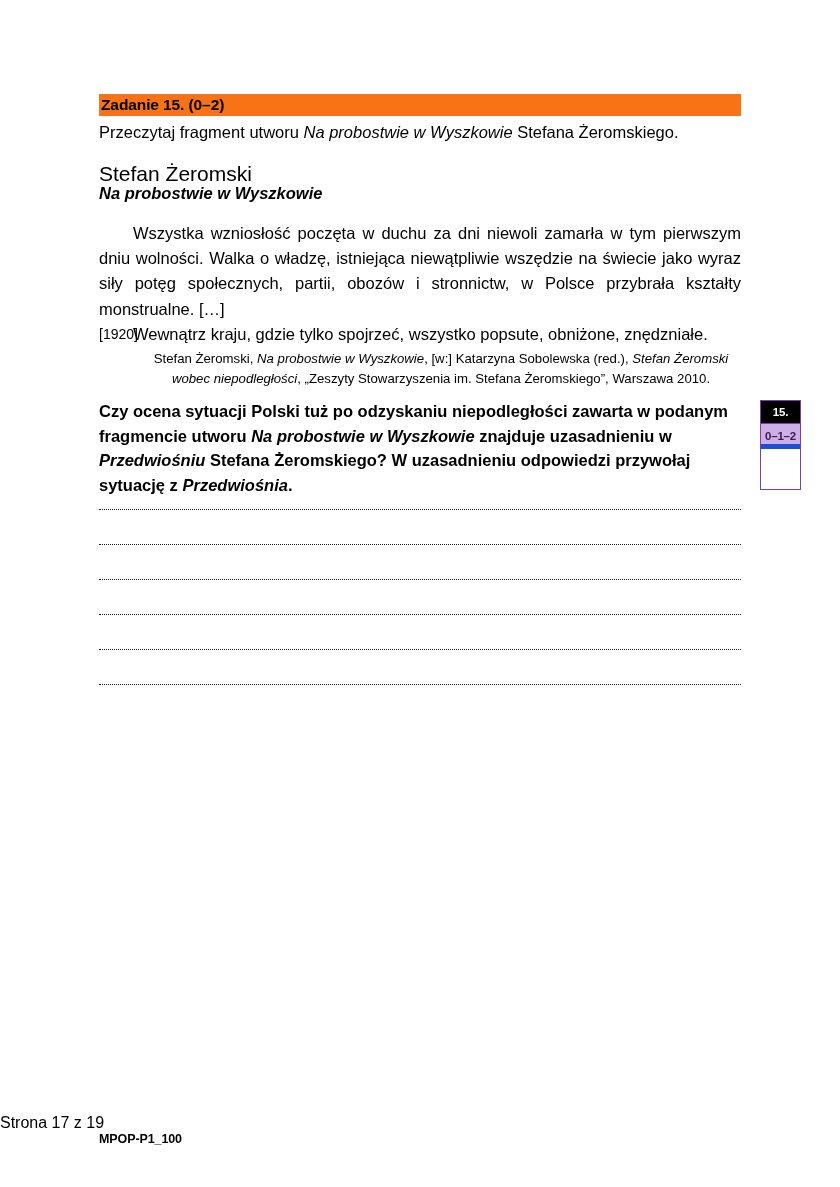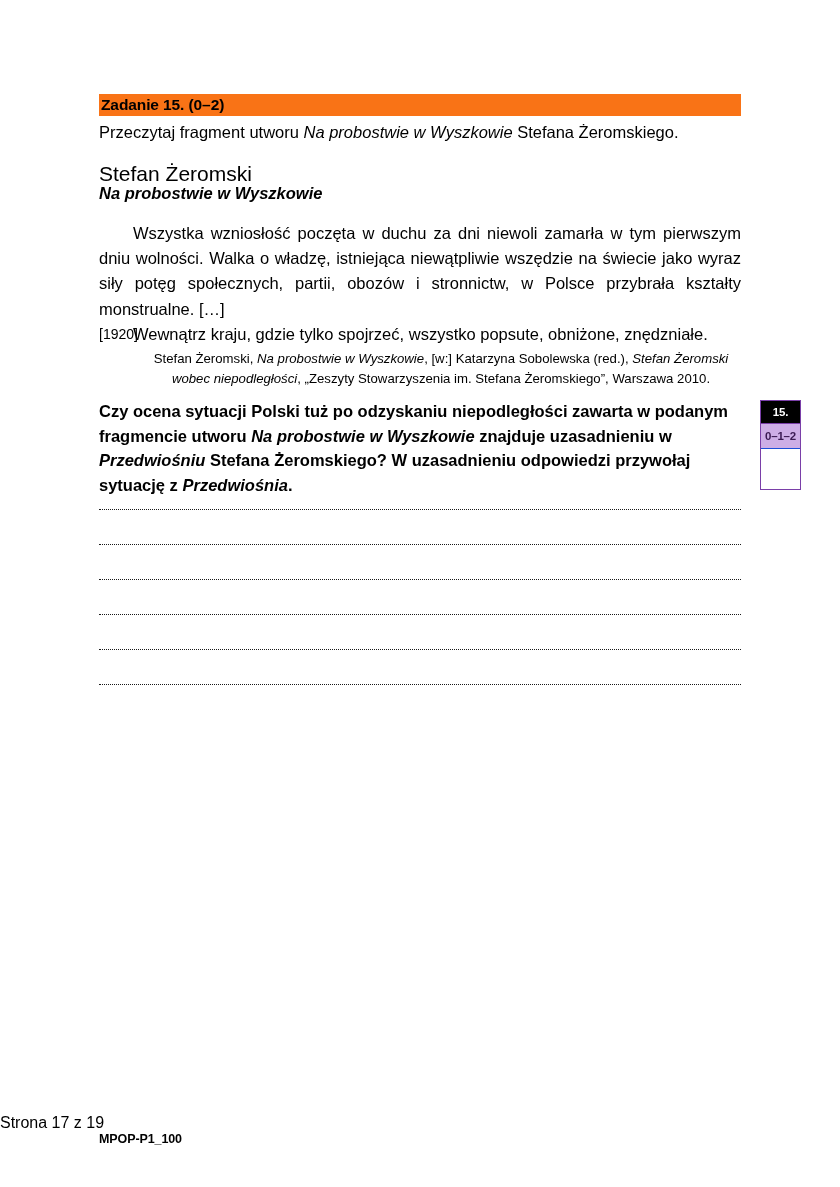--- a/index.html
+++ b/index.html
@@ -146,21 +146,21 @@
     line-height: 23px;
     background: #000000;
     color: #ffffff;
     border-bottom: 1px solid #7a3fa8;
   }
   .score-pts {
     height: 25px;
     line-height: 25px;
     background: #cdaee6;
     color: #3a1a52;
-    border-bottom: 1px solid #1d4ed8;
+    border-bottom: 5px solid #1d4ed8;
   }
   .score-blank {
     height: 40px;
     background: #ffffff;
   }
 
   
   .answer-lines {
     position: absolute;
     left: 99px;

